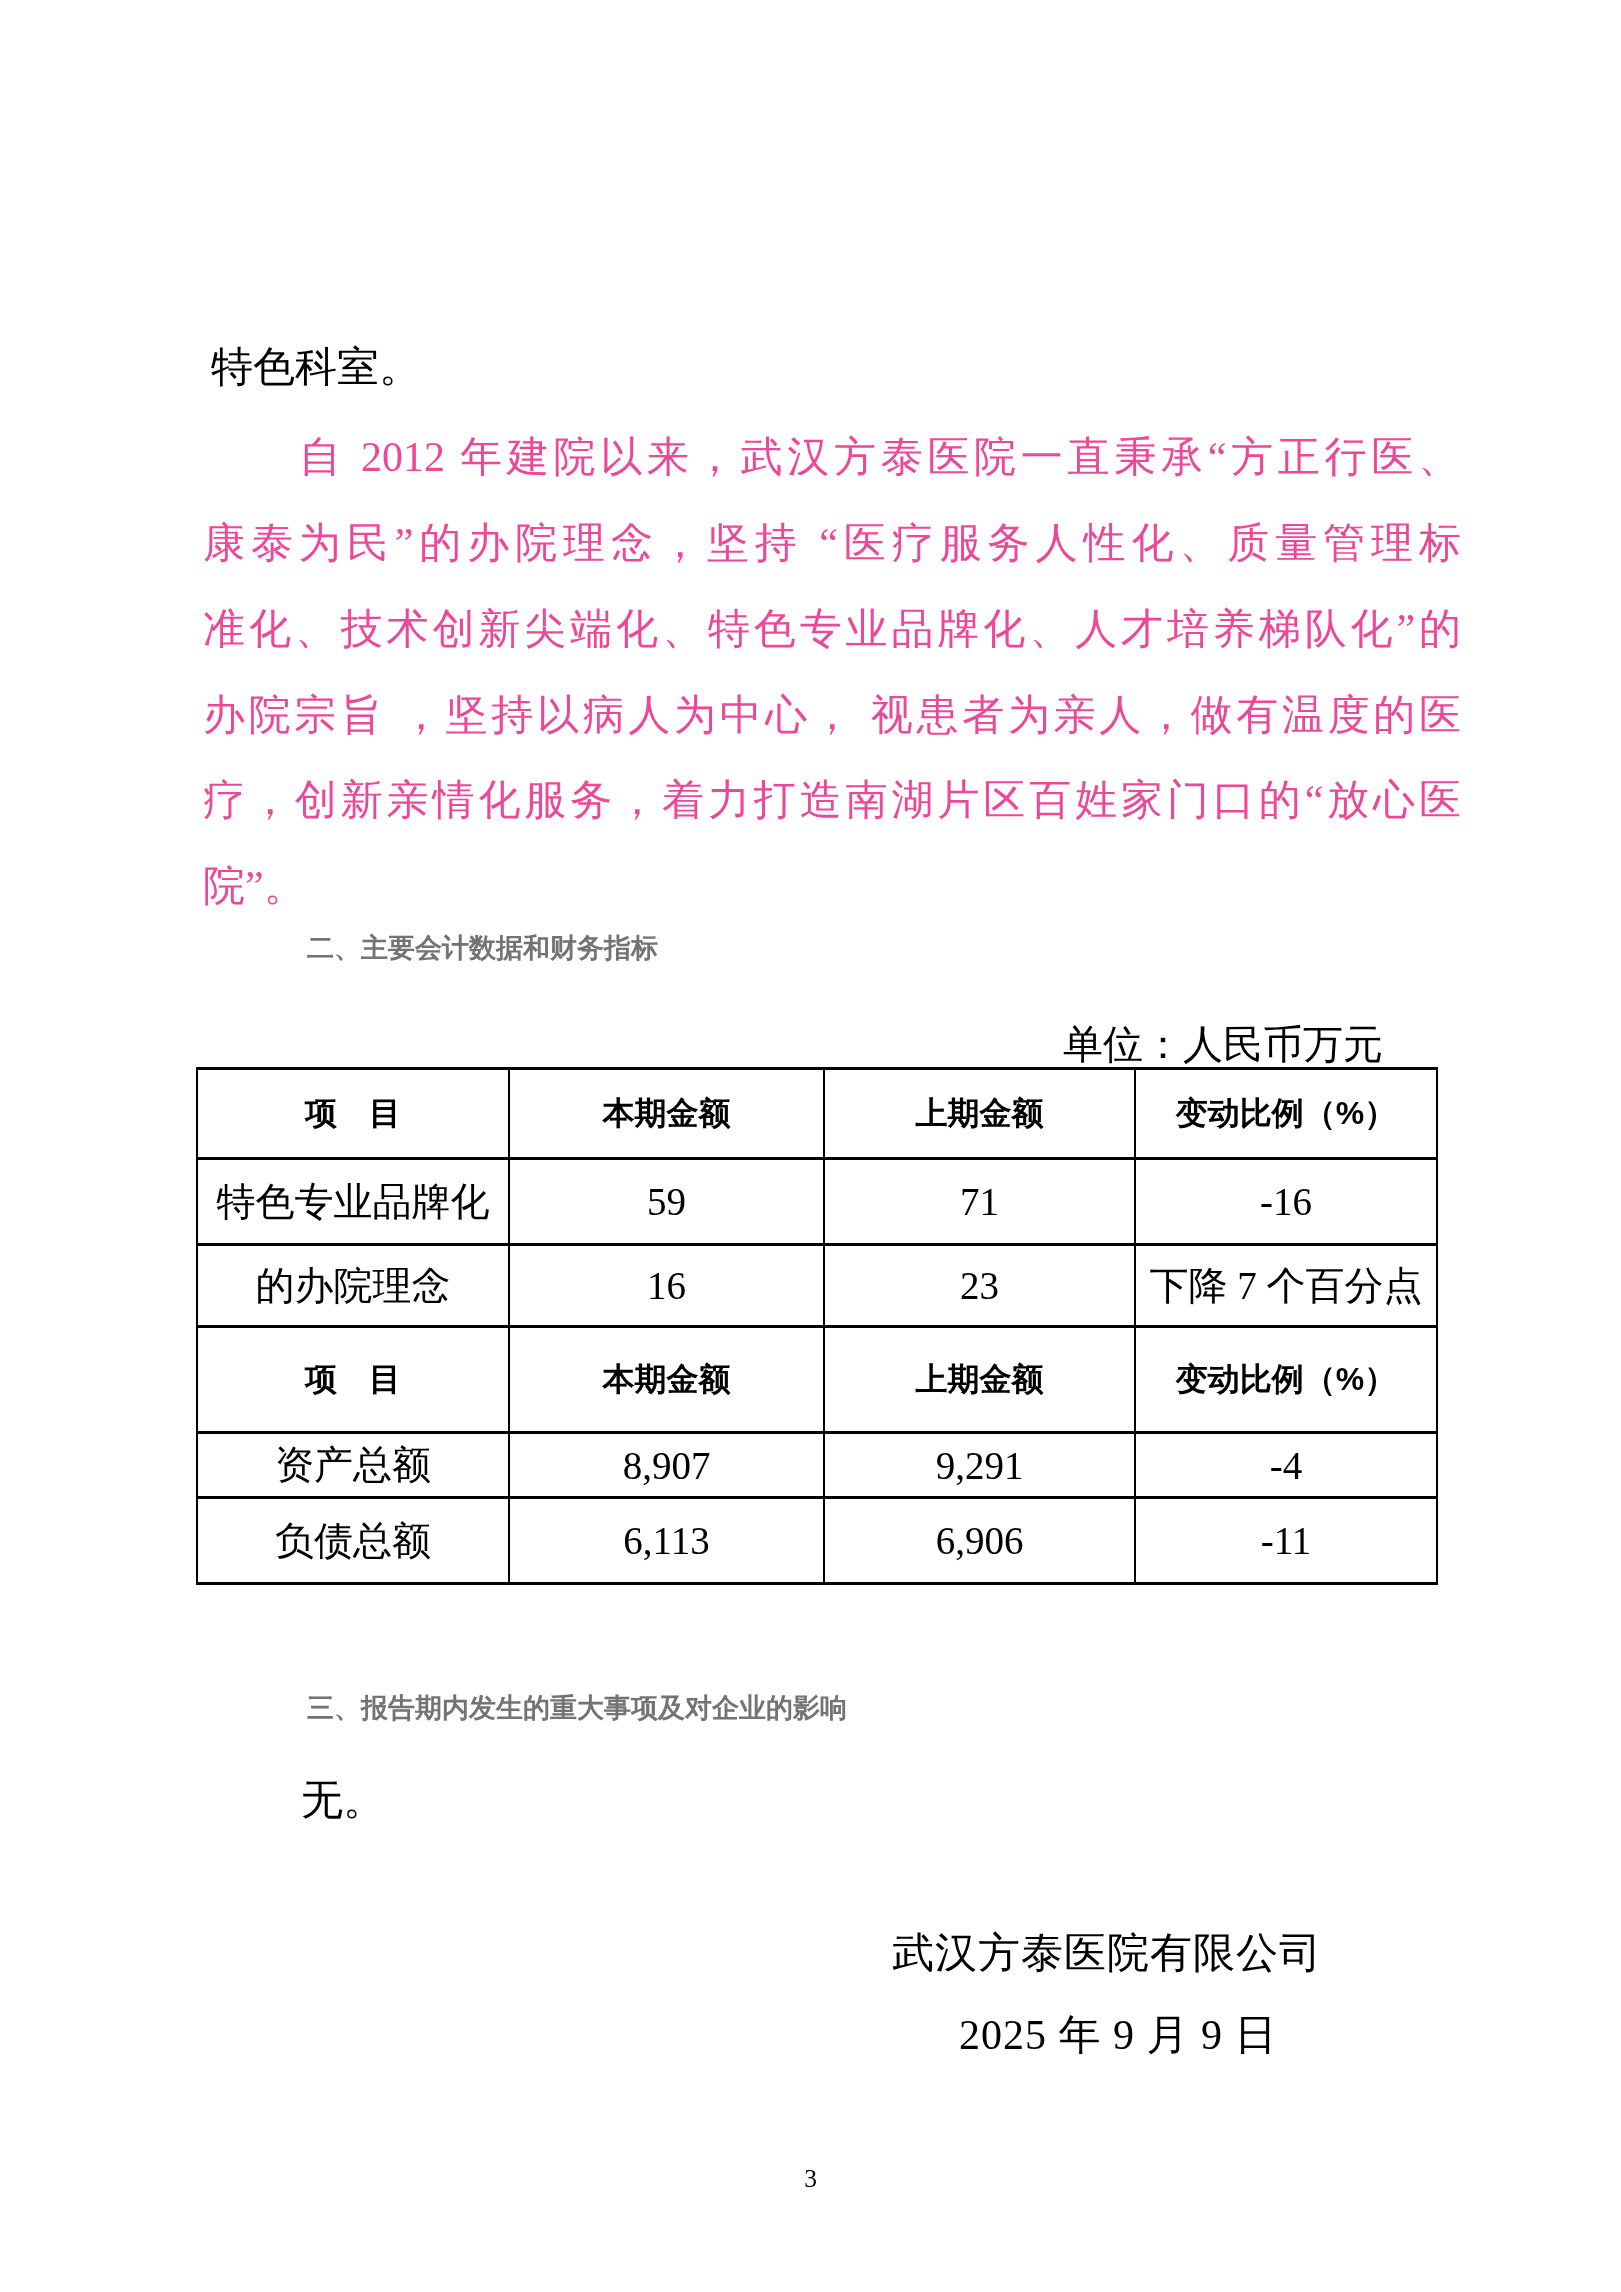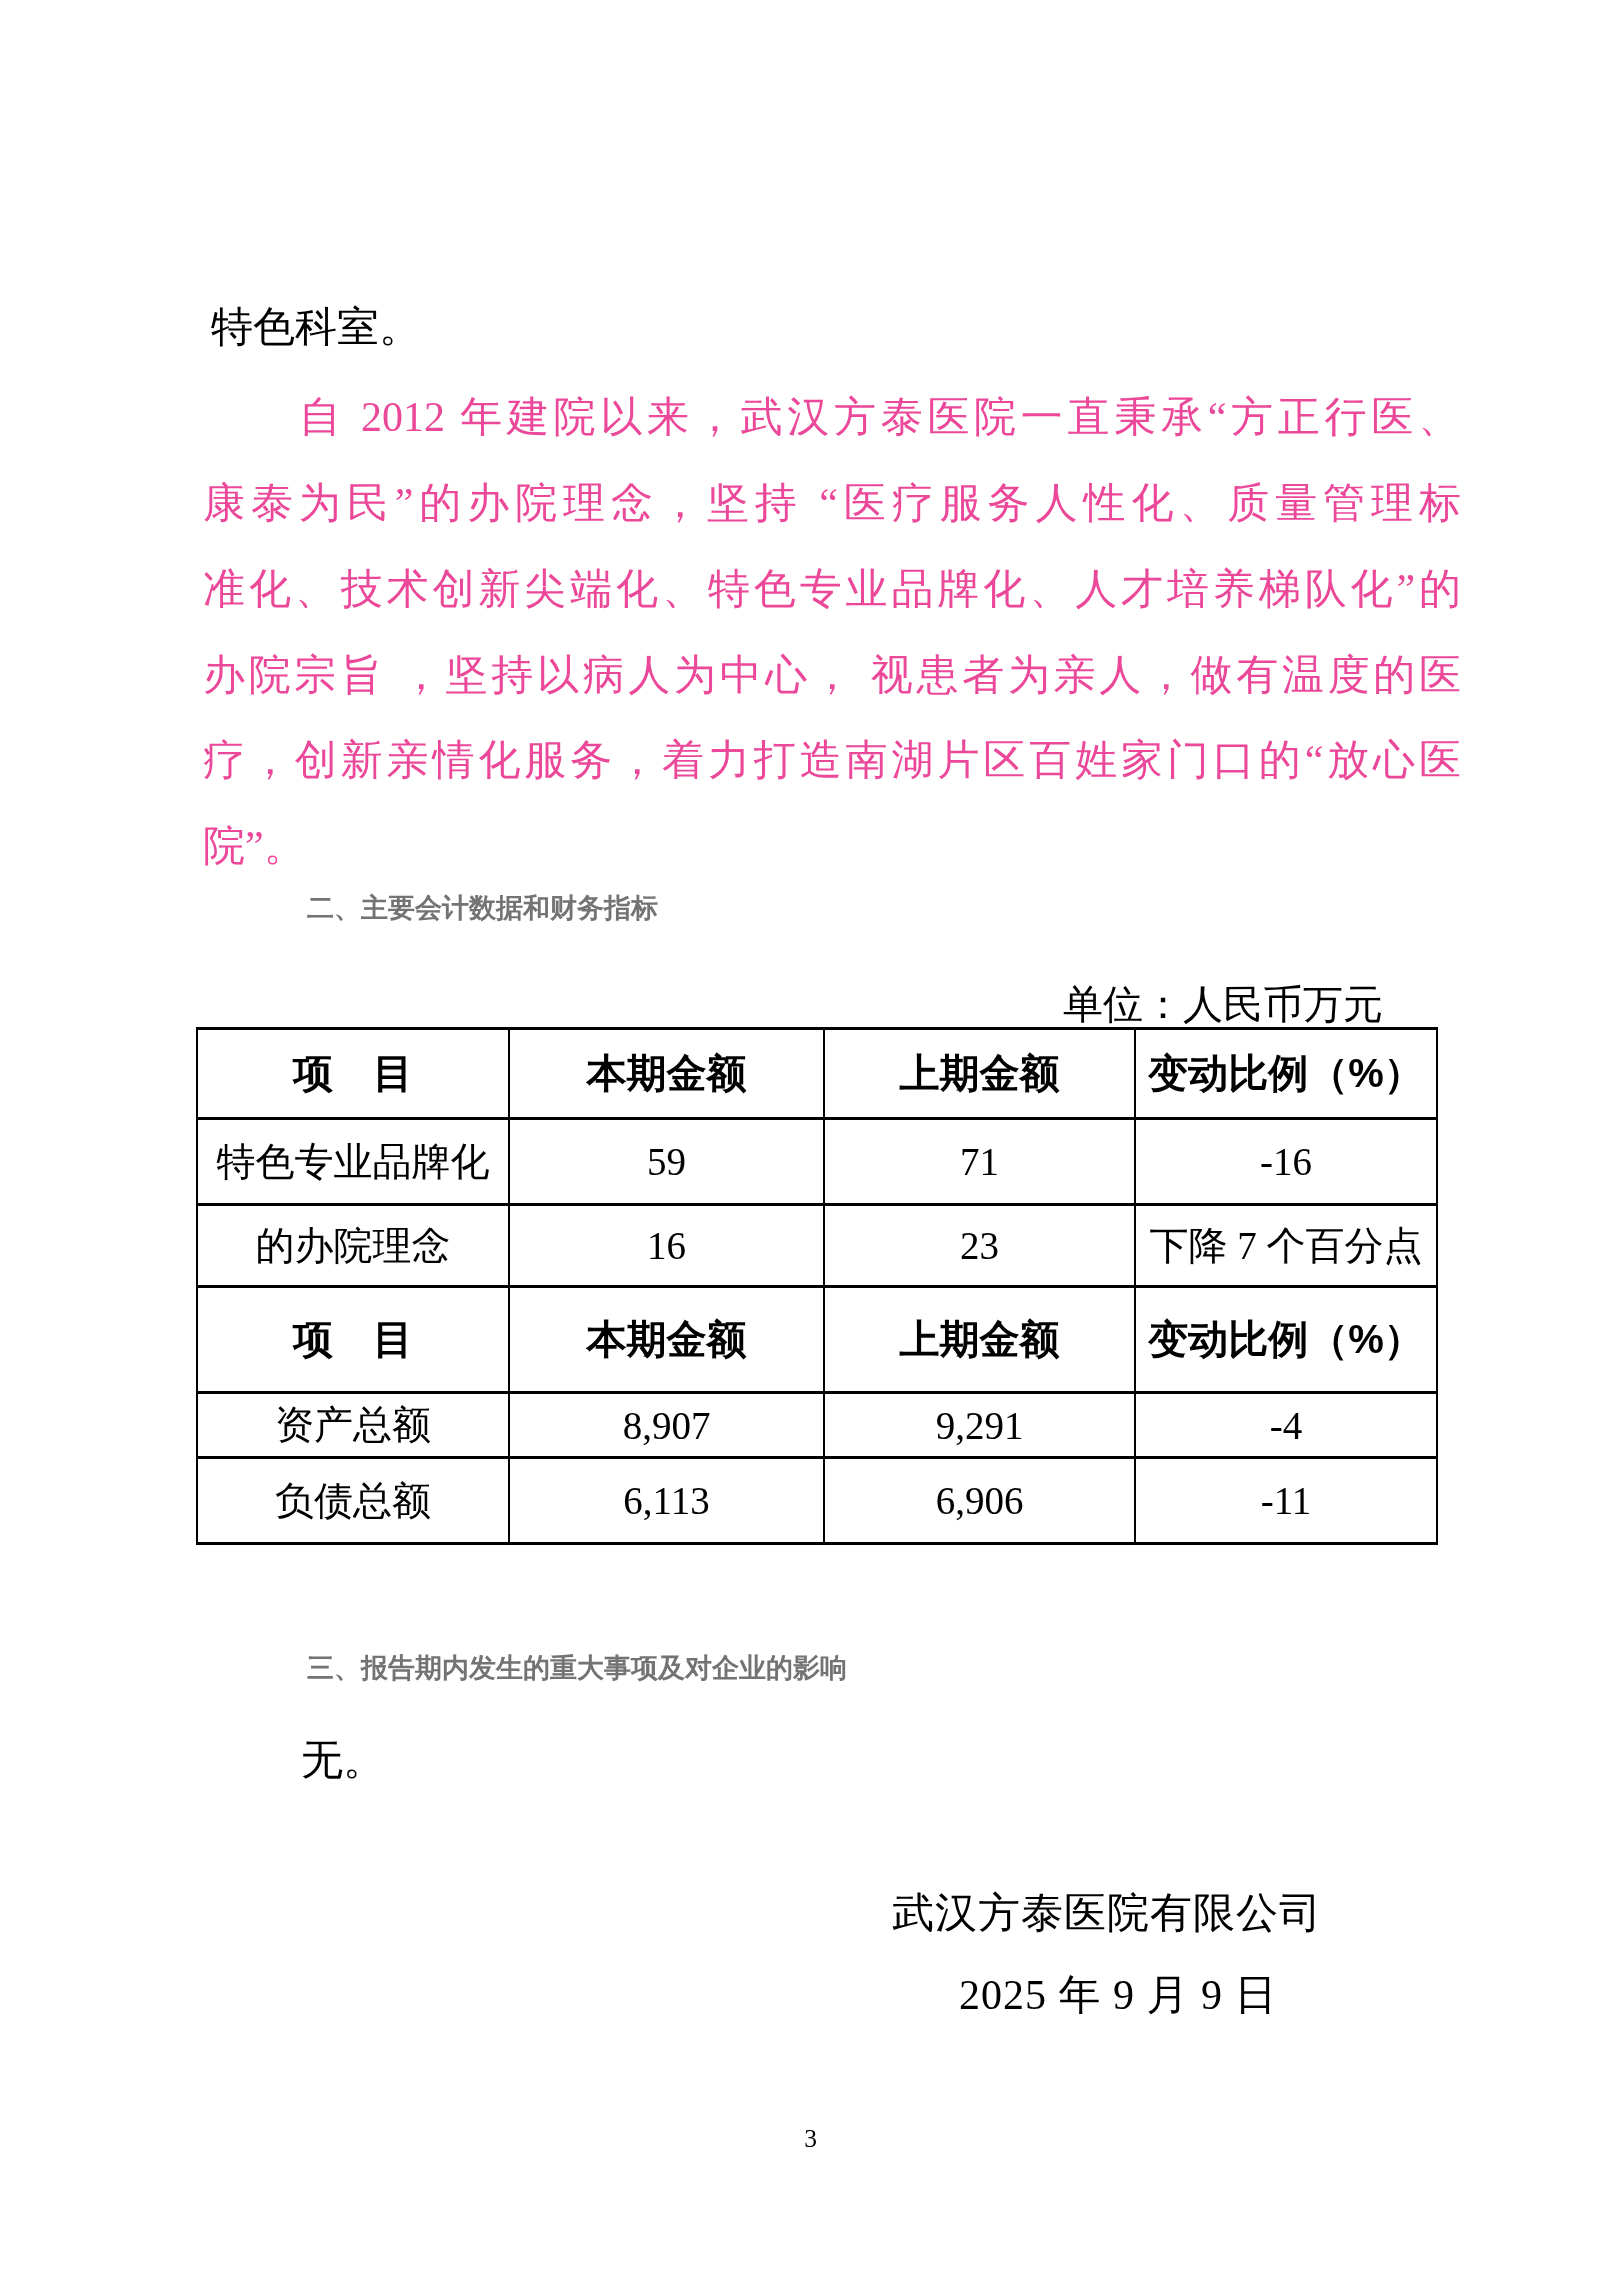--- a/index.html
+++ b/index.html
@@ -8,20 +8,21 @@
     background: #ffffff;
   }
   .page {
     position: relative;
     width: 1621px;
     height: 2190px;
     background: #ffffff;
     color: #000;
     font-family: "Liberation Serif", "DejaVu Serif", serif;
     overflow: hidden;
+    margin-top: 40px;
   }
   .txt {
     position: absolute;
     font-size: 42px;
     line-height: 1.08;
     white-space: pre;
     color: #000;
   }
   .pline {
     position: absolute;
@@ -80,21 +81,21 @@
     padding: 0;
     white-space: pre;
     overflow: hidden;
   }
   table.fin {
     border: 2.9px solid #000;
   }
   table.fin tr.hdr td {
     font-family: "Liberation Sans", "DejaVu Sans", sans-serif;
     font-weight: bold;
-    font-size: 40px;
+    font-size: 32px;
   }
   .sig {
     position: absolute;
     font-size: 42px;
     letter-spacing: 1px;
     line-height: 1.1;
     white-space: pre;
   }
   .pageno {
     position: absolute;

